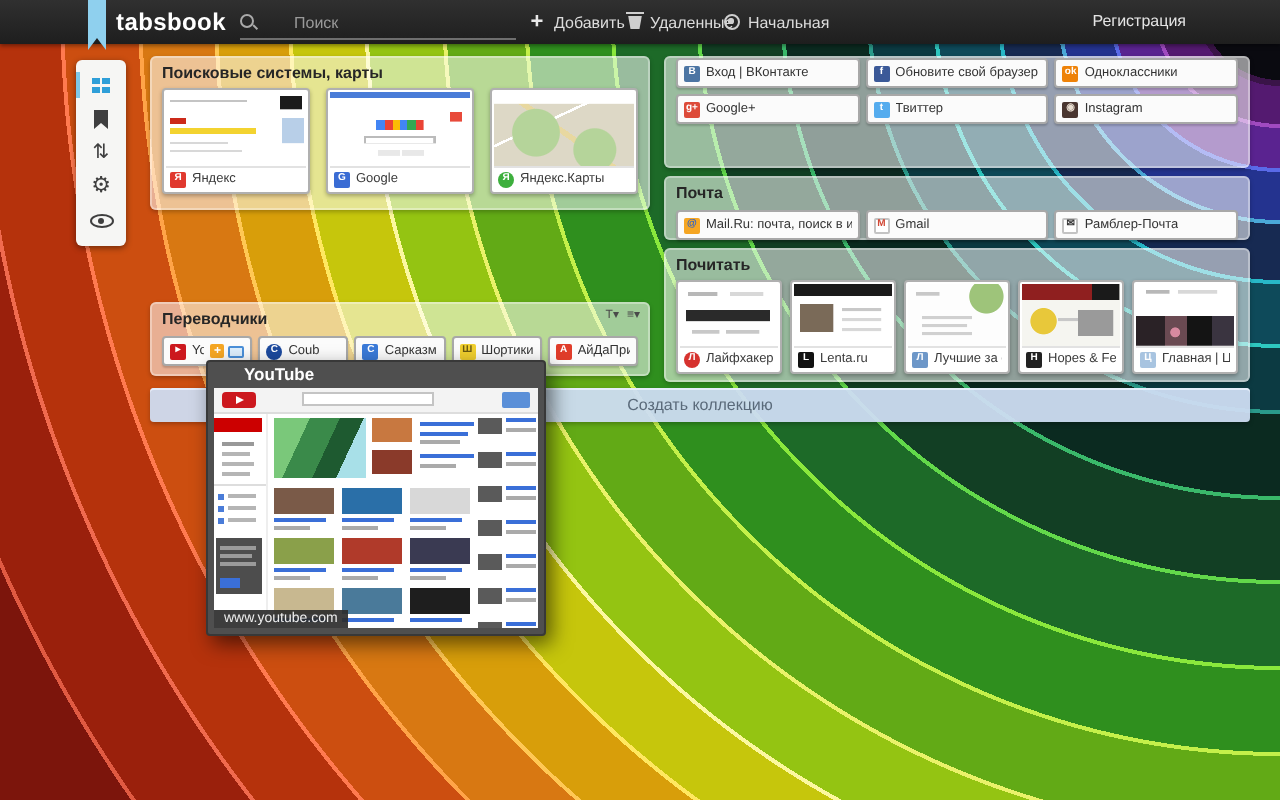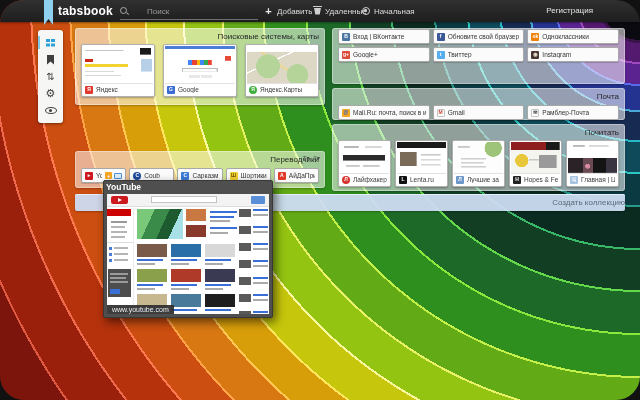--- a/index.html
+++ b/index.html
@@ -10,21 +10,20 @@
       #0a0a10 0 40px,#3a1448 40px 43px,#541a70 43px 62px,#a04ac0 62px 64px,
       #5a2390 64px 84px,#5a6ae8 84px 86px,#24338f 86px 110px,#4aa8d8 110px 112px,
       #172a52 112px 140px,#28b8c8 140px 142px,#0e4a5a 142px 172px,#2ec8c0 172px 174px,
       #0c3a42 174px 205px,#2a9a8a 205px 207px,#0b2a20 207px 248px,#3ab86a 248px 250px,
       #123f24 250px 290px,#62d84a 290px 292px,#1d6a28 292px 333px,#8ae83c 333px 335px,
       #2f8f1e 335px 376px,#c4f04a 376px 378px,#62aa16 378px 417px,#eaf26a 417px 419px,
       #94c412 419px 456px,#fcf8a0 456px 458px,#c6c60c 458px 494px,#ffe860 494px 496px,
       #d89e0a 496px 531px,#ffc854 531px 533px,#d87812 533px 569px,#ffa448 569px 571px,
       #cc4e10 571px 608px,#ff7a50 608px 610px,#b5320c 610px 650px,#f06a4e 650px 652px,
       #9a200c 652px 698px,#e05a42 698px 700px,#7c150c 700px 800px);
-    border-radius:24px;
   }
   
   .topbar{position:absolute;left:0;top:0;width:640px;height:22px;z-index:60;
     background:linear-gradient(#303030,#1e1e1e);box-shadow:0 1px 2px rgba(0,0,0,.4);}
   .logo-ribbon{position:absolute;left:44px;top:0;width:9px;height:25px;background:#8fd0ee;
     clip-path:polygon(0 0,100% 0,100% 100%,50% 76%,0 100%);}
   .logo-text{position:absolute;left:58px;top:0;line-height:22px;font-size:12px;font-weight:bold;color:#fff;letter-spacing:.2px;}
   .tb-search{position:absolute;left:120px;top:3px;width:138px;height:16px;display:flex;align-items:center;gap:16px;
     border-bottom:1px solid #6e6e6e;}
   .icon-mag{position:relative;width:9px;height:9px;flex:none;}
@@ -54,21 +53,21 @@
   .icon-bookmark{width:7px;height:10px;background:#3f3f3f;clip-path:polygon(0 0,100% 0,100% 100%,50% 70%,0 100%);}
   .icon-sort{color:#3f3f3f;font-size:10px;line-height:10px;}
   .icon-sort::before{content:"⇅";}
   .icon-gear{color:#3f3f3f;font-size:11px;line-height:11px;}
   .icon-gear::before{content:"⚙";}
   .icon-eye{width:12px;height:7px;border:1.4px solid #3f3f3f;border-radius:50%;position:relative;box-sizing:border-box;}
   .icon-eye::after{content:"";position:absolute;left:3.2px;top:1px;width:3px;height:3px;border-radius:50%;background:#3f3f3f;}
   
   .section{position:absolute;background:rgba(255,255,255,.55);border-radius:3px;
     box-shadow:0 1px 2px rgba(0,0,0,.25), inset 0 0 0 1px rgba(255,255,255,.35);}
-  .sec-title{font-size:8px;font-weight:normal;color:#262626;padding:4px 6px 3px;white-space:nowrap;overflow:hidden;text-align:right;}
+  .sec-title{font-size:8px;font-weight:bold;color:#262626;padding:4px 6px 3px;white-space:nowrap;overflow:hidden;}
   .sec-tools{position:absolute;top:3px;right:5px;display:flex;gap:4px;color:#4a4a4a;font-size:6px;line-height:8px;}
   .tool-sort::before{content:"T▾";}
   .tool-menu::before{content:"≡▾";}
   .btn-row{display:flex;gap:3px;padding:1px 6px 6px;}
   .linkbtn{flex:1;min-width:0;height:13px;background:#fbfbfb;border:1px solid #a8a8a8;border-radius:2px;
     display:flex;align-items:center;gap:3px;padding:0 3px;font-size:6.5px;color:#333;
     overflow:hidden;white-space:nowrap;box-shadow:0 1px 1px rgba(0,0,0,.18);cursor:pointer;}
   .fav{width:8px;height:8px;border-radius:1px;flex:none;display:flex;align-items:center;justify-content:center;
     font-size:5px;font-weight:bold;line-height:1;}
   .fav-round{border-radius:50%;}
@@ -149,25 +148,25 @@
   #sec-transl{left:75px;top:109px;width:250px;height:38px;}
   #sec-ent{left:75px;top:151px;width:250px;height:37px;}
   #sec-social{left:332px;top:28px;width:293px;height:56px;}
   #sec-mail{left:332px;top:88px;width:293px;height:32px;}
   #sec-read{left:332px;top:124px;width:293px;height:67px;}
   #sec-social .btn-row{padding-bottom:3px;}
   #sec-social .btn-row.last{padding-top:0;padding-bottom:6px;}
   
   .create-bar{position:absolute;left:75px;top:194px;width:550px;height:17px;background:rgba(205,220,242,.95);
     border-radius:2px;box-shadow:inset 0 1px 0 #e6eefb,0 1px 2px rgba(0,0,0,.25);
-    text-align:right;line-height:17px;font-size:8px;color:#5a6a7a;cursor:pointer;}
+    text-align:center;line-height:17px;font-size:8px;color:#5a6a7a;cursor:pointer;}
   
   .popup{position:absolute;left:103px;top:180px;width:170px;height:138px;z-index:50;
     background:#4f4f4f;border:1px solid #383838;border-radius:2px;box-shadow:3px 4px 10px rgba(0,0,0,.55);box-sizing:border-box;}
-  .popup-title{height:14px;line-height:13px;padding:0 2px;font-size:8.5px;font-weight:bold;color:#fff;}
+  .popup-title{height:14px;line-height:13px;padding:0 18px;font-size:8.5px;font-weight:bold;color:#fff;}
   .popup-shot{position:absolute;left:3px;right:3px;top:13px;bottom:3px;background:#fff;overflow:hidden;}
   .popup-url{position:absolute;left:3px;bottom:3px;background:rgba(45,45,45,.92);color:#eee;font-size:7px;padding:1px 5px;}
   .yt-top{height:12px;background:#f3f3f3;border-bottom:1px solid #ddd;position:relative;}
   .yt-logo{position:absolute;left:4px;top:2px;width:17px;height:8px;background:#cc181e;border-radius:2px;}
   .yt-logo::after{content:"";position:absolute;left:6.5px;top:2px;width:0;height:0;
     border-left:4px solid #fff;border-top:2px solid rgba(0,0,0,0);border-bottom:2px solid rgba(0,0,0,0);}
   .yt-searchbox{position:absolute;left:44px;top:2px;width:66px;height:7px;background:#fff;border:1px solid #c4c4c4;box-sizing:border-box;}
   .yt-signin{position:absolute;right:4px;top:2px;width:14px;height:8px;background:#5a8fd8;border-radius:1px;}
   .yt-body{display:flex;height:107px;}
   .yt-side{width:26px;flex:none;background:

